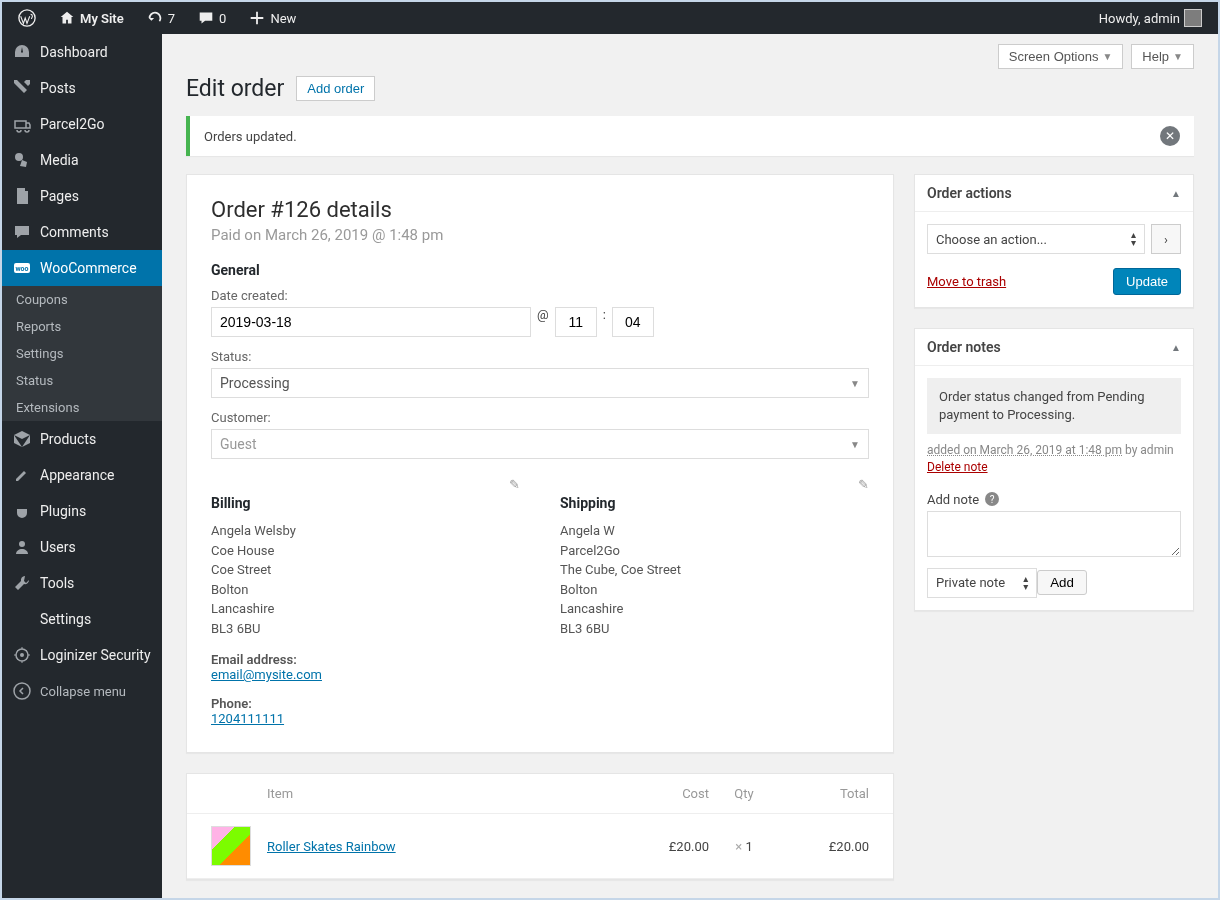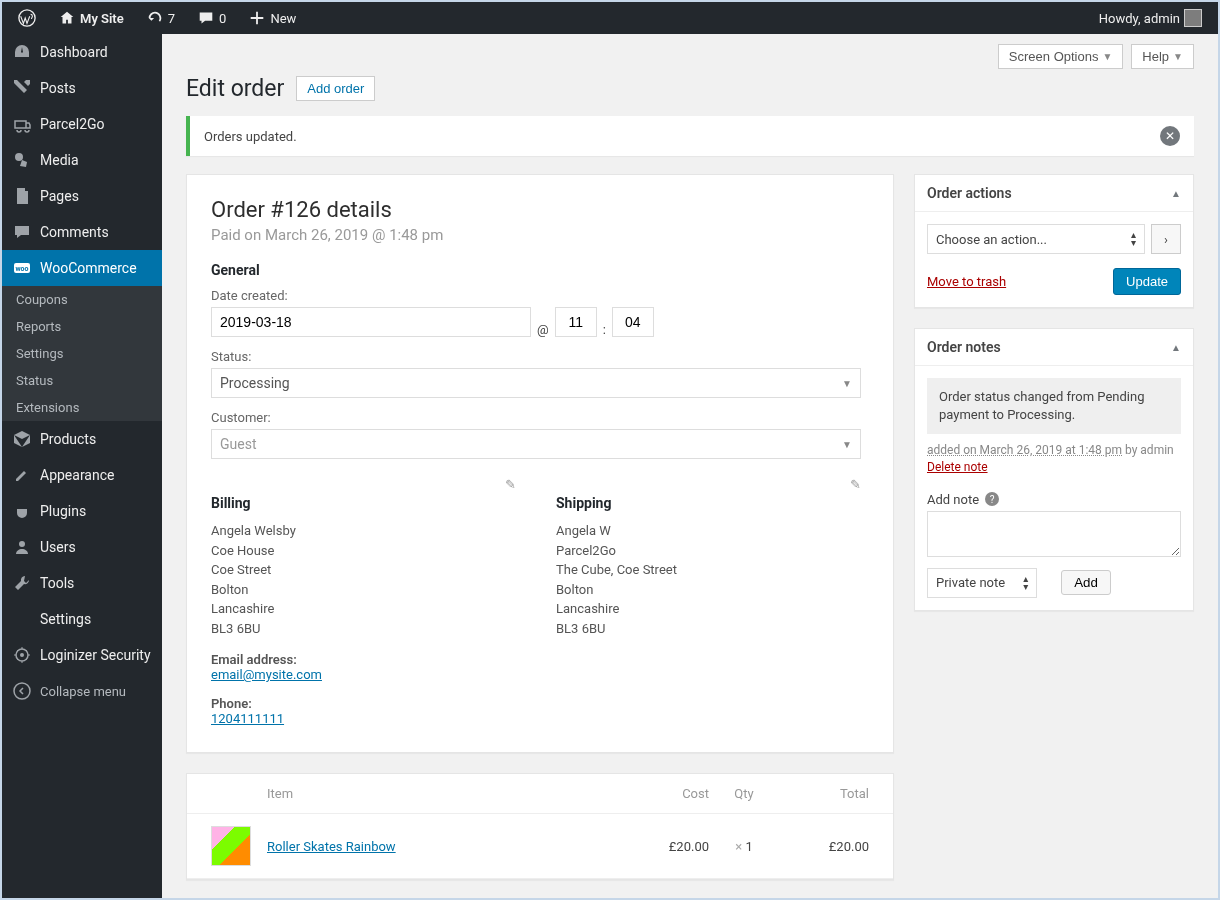--- a/index.html
+++ b/index.html
@@ -38,26 +38,26 @@
 
 .columns { display:flex; gap:20px; padding:0 24px 24px 24px; align-items:flex-start; }
 .col-main { flex:1; }
 .col-side { width:280px; }
 
 .postbox { background:#fff; border:1px solid #e5e5e5; box-shadow:0 1px 1px rgba(0,0,0,.04); margin-bottom:20px; }
 .postbox .hndle { padding:10px 12px; font-size:14px; font-weight:600; display:flex; justify-content:space-between; align-items:center; border-bottom:1px solid #eee; }
 .toggle-arrow { font-size:10px; color:#72777c; cursor:pointer; }
 .postbox .inside { padding:12px; }
 
-.order-detail { padding:22px 32px 26px 24px; }
+.order-detail { padding:22px 24px 26px 24px; }
 .order-detail h2 { font-size:22px; font-weight:400; color:#2e2e2e; }
 .order-detail .paid { color:#999; font-size:15px; margin-top:4px; }
 .section-title { font-weight:700; margin-top:18px; margin-bottom:10px; font-size:14px; color:#23282d; }
 .lbl { font-size:13px; color:#666; margin-bottom:4px; }
-.field-row { display:flex; align-items:flex-end; gap:6px; margin-bottom:12px; }
+.field-row { display:flex; align-items:flex-start; gap:6px; margin-bottom:12px; }
 .wctext { border:1px solid #ddd; padding:5px 8px; font-size:14px; height:30px; }
 .w-date { width:320px; }
 .w-hm { width:42px; text-align:center; }
 .wcselect { border:1px solid #ddd; height:30px; width:100%; padding:4px 8px; font-size:14px; background:#fff; display:flex; align-items:center; justify-content:space-between; color:#555; }
 .wcselect.placeholder { color:#999; }
 .caret { font-size:10px; color:#888; }
 
 .two-col { display:flex; gap:40px; margin-top:18px; }
 .two-col > div { flex:1; position:relative; }
 .edit-pencil { position:absolute; right:0; top:0; color:#999; cursor:pointer; }
@@ -83,21 +83,21 @@
 
 .note-box { background:#efefef; padding:10px 12px; font-size:13px; line-height:1.4; position:relative; margin-bottom:8px; }
 .note-box::after { content:""; position:absolute; bottom:-8px; left:20px; border:8px solid transparent; border-top-color:#efefef; }
 .note-meta { font-size:12px; color:#888; line-height:1.4; }
 .note-meta .ts { text-decoration:underline dotted; }
 a.del-note { color:#a00; font-size:12px; }
 
 .addnote-label { font-size:13px; margin:16px 0 4px 0; display:flex; align-items:center; gap:6px; }
 .help-dot { width:14px; height:14px; border-radius:50%; background:#888; color:#fff; font-size:10px; display:flex; align-items:center; justify-content:center; }
 textarea.note-area { width:100%; height:46px; border:1px solid #ddd; resize:vertical; }
-.note-controls { display:flex; gap:24px; margin-top:8px; align-items:center; }
+.note-controls { display:flex; gap:0; margin-top:8px; align-items:center; }
 .note-select { border:1px solid #ddd; height:30px; padding:0 8px; background:#fff; display:flex; align-items:center; gap:18px; }
 .btn-secondary { border:1px solid #ccc; background:#f7f7f7; padding:4px 12px; border-radius:3px; cursor:pointer; }
 
 svg.mi { width:20px; height:20px; fill:#9ea3a8; }
 .menu-item.current svg.mi { fill:#fff; }
 </style>
 </head>
 <body>
 
 <div class="frame">

